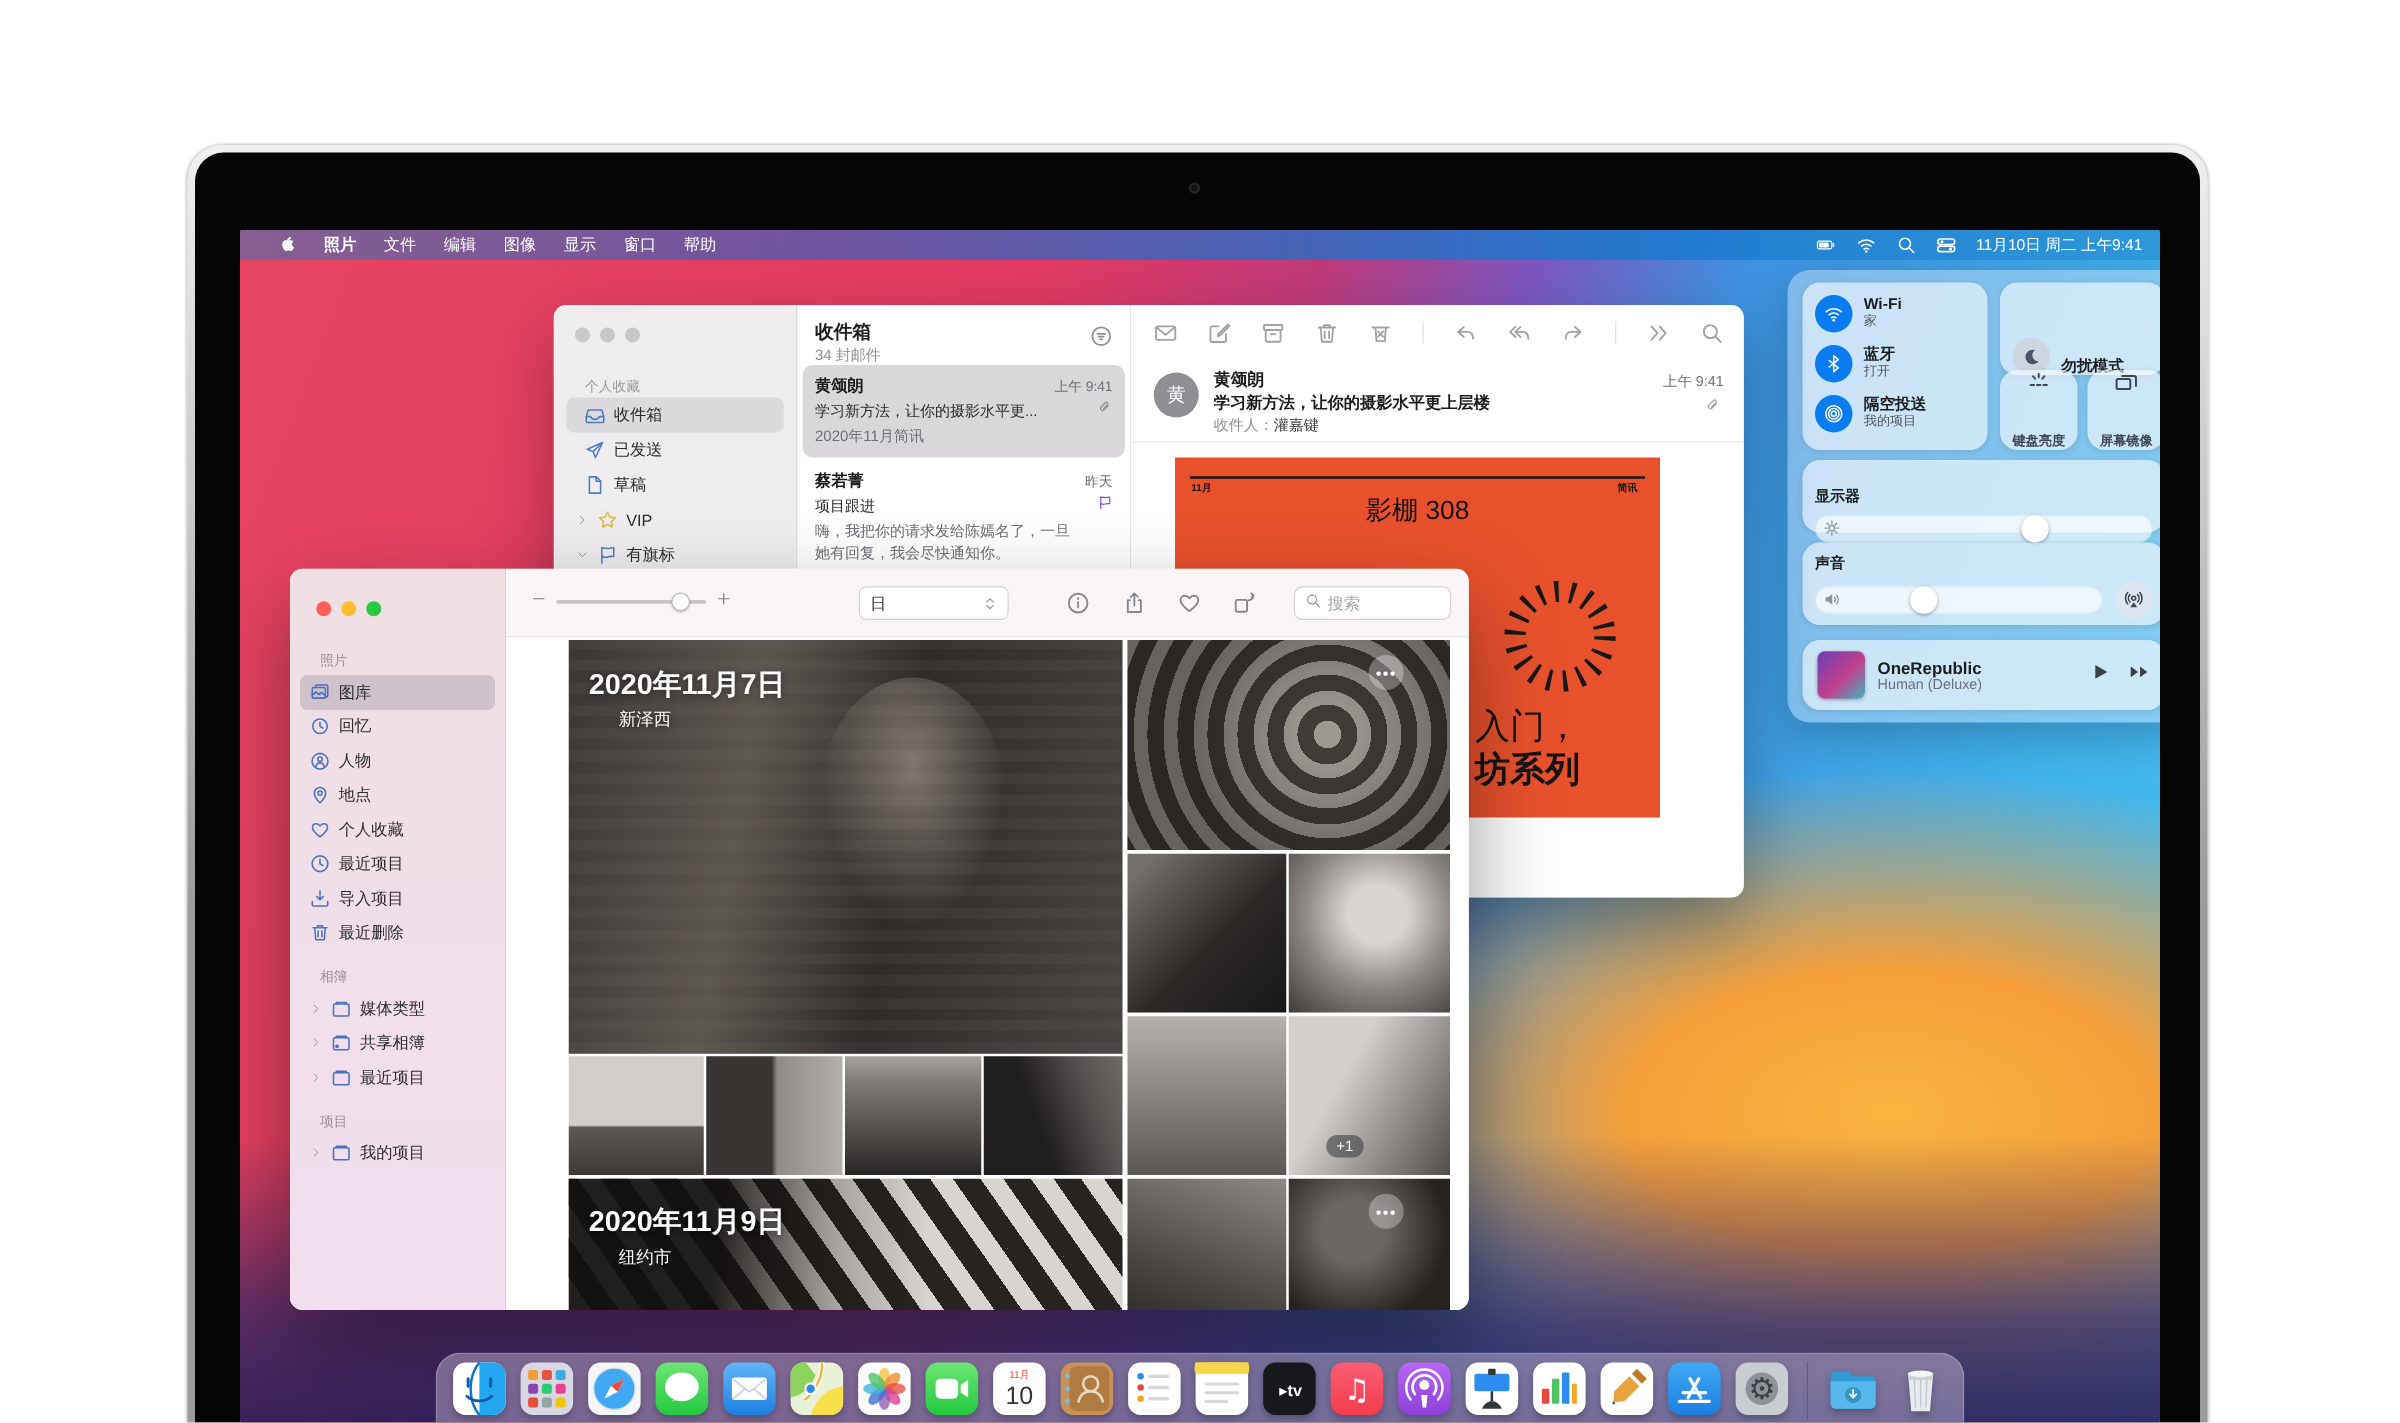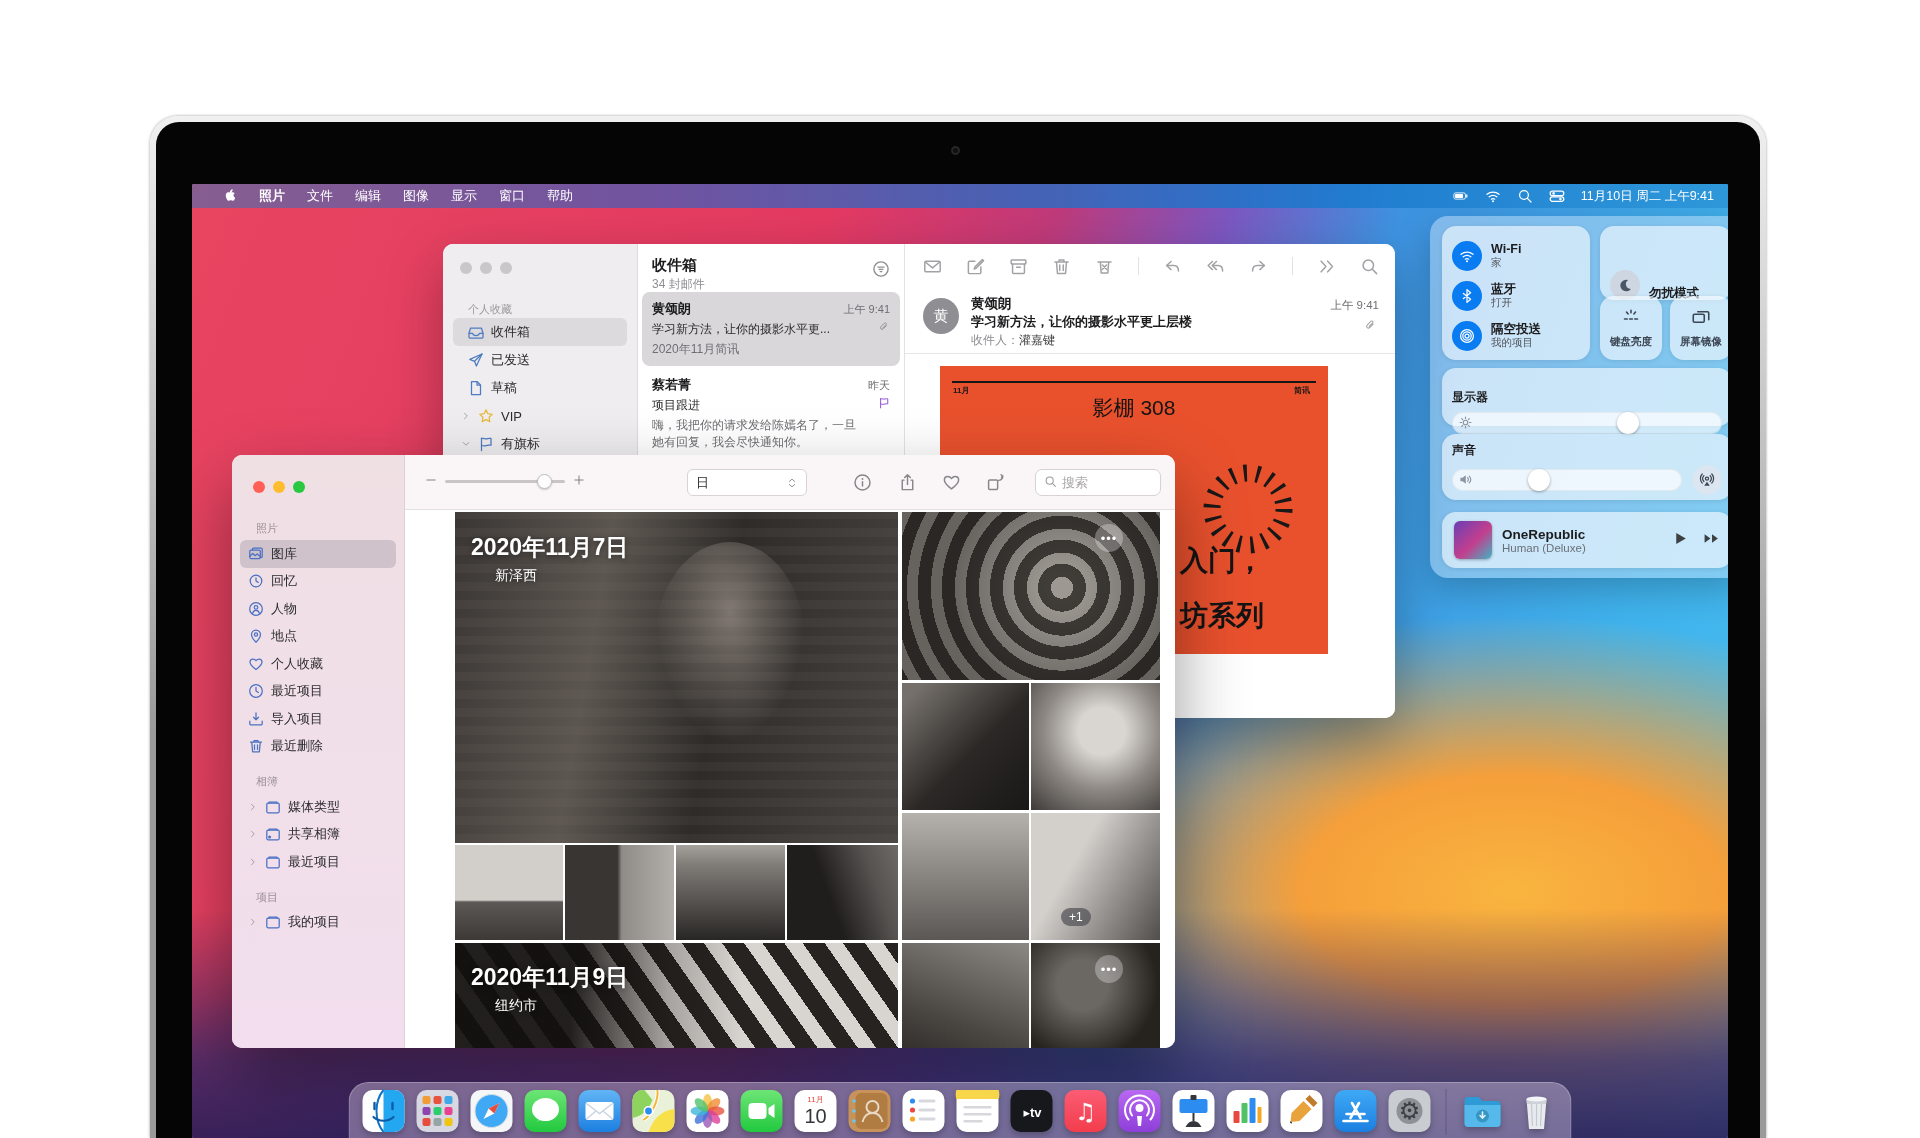--- a/index.html
+++ b/index.html
@@ -102,21 +102,21 @@
   #mm-clip { position:absolute; right:18px; top:30px; color:#a2a2a6;}
   #mm-clip svg{width:13px;height:13px;}
 
   #poster { position:absolute; left:35px; top:122px; width:388px; height:288px; }
   #poster .rule { position:absolute; left:12px; right:12px; top:15px; height:1.5px; background:#161616;}
   #poster .c1 { position:absolute; left:13px; top:19px; font-size:8px; color:#161616; font-weight:700;}
   #poster .c2 { position:absolute; right:18px; top:19px; font-size:8px; color:#161616; font-weight:700;}
   #poster .pt { position:absolute; left:0; top:28px; width:100%; text-align:center;
     font-size:21px; color:#141414; font-weight:500;}
   #poster .burst { position:absolute; left:260px; top:95px; }
-  #poster .l1 { position:absolute; left:240px; top:176px; font-size:28px; font-weight:700; color:#141414;}
+  #poster .l1 { position:absolute; left:240px; top:196px; font-size:28px; font-weight:400; color:#141414;}
   #poster .l2 { position:absolute; left:240px; top:231px; font-size:28px; font-weight:600; color:#141414;}
 
   
   #photos { left:40px; top:271px; width:943px; height:593px; z-index:20;
     background:#fff; box-shadow:0 30px 70px rgba(0,0,0,.4);}
   #ph-side { position:absolute; left:0; top:0; width:173px; height:100%;
     background:linear-gradient(180deg,#efe0e4 0%, #f1dfe9 55%, #f2deee 100%); border-right:1px solid #ddd0d6;}
   #ph-side .tl { left:21px; top:26px; }
   .ph-lbl { font-size:11px; color:#9a8f96; padding:0 0 4px 16px; }
   #ph-groups { position:absolute; left:8px; top:66px; right:8px;}
@@ -199,32 +199,32 @@
   #more2 { left:690px; top:445px; }
   #plus1 { position:absolute; left:656px; top:398px; z-index:5; padding:2px 8px; border-radius:10px;
     background:rgba(70,70,75,.65); color:#fff; font-size:12px;}
 
   
   #cc { position:absolute; left:1238px; top:32px; width:314px; height:362px; z-index:8;
     background:rgba(208,228,246,.45); border-radius:18px; box-shadow:0 12px 35px rgba(0,0,0,.22);}
   .card { position:absolute; background:rgba(248,251,255,.62); border-radius:14px;
     box-shadow:0 1px 5px rgba(0,0,0,.1);}
   #cc-conn { left:12px; top:10px; width:148px; height:134px; padding:10px 0 0 10px;}
-  .conn-row { display:flex; align-items:center; gap:9px; height:40px; }
+  .conn-row { display:flex; align-items:flex-start; gap:9px; height:40px; }
   .bluedot { width:30px; height:30px; border-radius:50%; background:#0a7cf2; color:#fff;
     display:flex; align-items:center; justify-content:center; flex:0 0 30px;}
   .bluedot svg { width:16px; height:16px; }
   .conn-t { font-size:12.5px; font-weight:700; color:#1c1c1e; line-height:1.15;}
   .conn-s { font-size:10.5px; color:#51555c; }
   #cc-dnd { left:170px; top:10px; width:132px; height:74px; display:flex; align-items:flex-end; gap:9px; padding-left:10px;}
   .graydot { width:30px; height:30px; border-radius:50%; background:rgba(205,212,222,.9); color:#4a5668;
     display:flex; align-items:center; justify-content:center;}
   .graydot svg { width:15px; height:15px; }
   #cc-dnd .conn-t { font-size:12.5px; }
-  .sqcard { display:flex; flex-direction:column; align-items:center; justify-content:center; gap:6px;
+  .sqcard { display:flex; flex-direction:column; align-items:center; justify-content:space-between; gap:6px;
     color:#3c4654; font-size:10.5px; font-weight:600; }
   #cc-kb { left:170px; top:80px; width:62px; height:64px; }
   #cc-mir { left:240px; top:80px; width:62px; height:64px; }
   .sqcard svg { width:20px; height:20px; }
   #cc-disp { left:12px; top:152px; width:290px; height:58px; padding:21px 10px;}
   #cc-snd { left:12px; top:218px; width:290px; height:66px; padding:8px 10px;}
   .cc-lbl { font-size:12px; font-weight:700; color:#1c1c1e; margin-bottom:6px;}
   .slider { position:relative; height:22px; border-radius:11px; background:rgba(255,255,255,.65);
     box-shadow:inset 0 0 0 1px rgba(0,0,0,.05);}
   .slider .sic { position:absolute; left:6px; top:3px; color:#8a94a2; }

